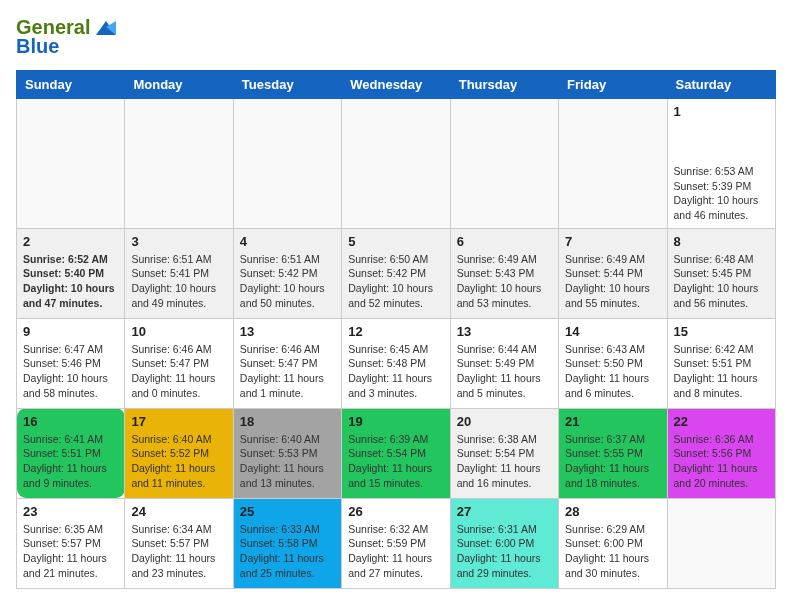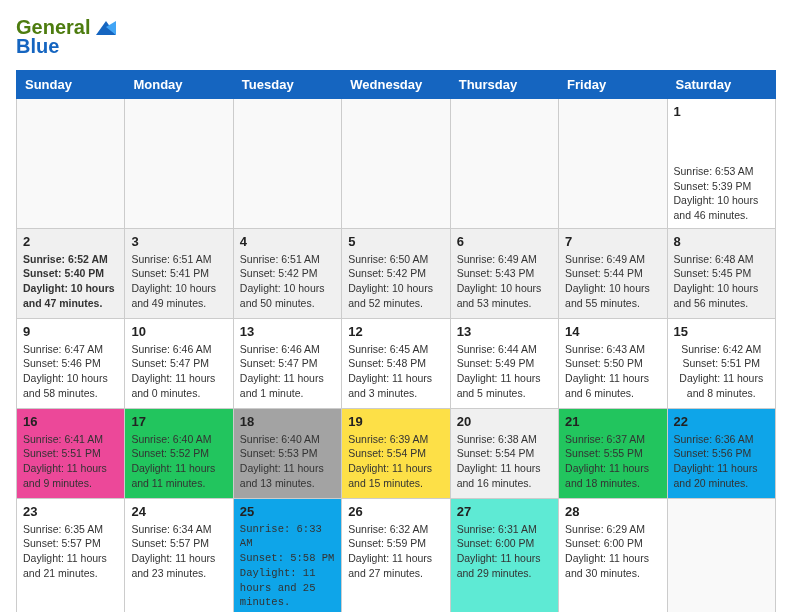--- a/index.html
+++ b/index.html
@@ -208,63 +208,63 @@
 Daylight: 11 hours and 5 minutes.</div>
         </td>
         <td style="background: rgb(255, 255, 255);">
           <div class="day-num">14</div>
           <div class="day-info" style="white-space: pre-line;">Sunrise: 6:43 AM
 Sunset: 5:50 PM
 Daylight: 11 hours and 6 minutes.</div>
         </td>
         <td style="background: rgb(255, 255, 255);">
           <div class="day-num">15</div>
-          <div class="day-info" style="white-space: pre-line; text-align: center;">Sunrise: 6:42 AM
+          <div class="day-info" style="white-space: pre-line;">Sunrise: 6:42 AM
 Sunset: 5:51 PM
 Daylight: 11 hours and 8 minutes.</div>
         </td>
       </tr>
       <tr>
-        <td style="background: #ec4899;">
+        <td style="background: #22c55e; border-radius: 9px;">
           <div class="day-num">16</div>
           <div class="day-info" style="white-space: pre-line;">Sunrise: 6:41 AM
 Sunset: 5:51 PM
 Daylight: 11 hours and 9 minutes.</div>
         </td>
-        <td style="background: #22c55e;">
+        <td style="background: #eab308;">
           <div class="day-num">17</div>
           <div class="day-info" style="white-space: pre-line;">Sunrise: 6:40 AM
 Sunset: 5:52 PM
 Daylight: 11 hours and 11 minutes.</div>
         </td>
         <td style="background: #a3a3a3;">
           <div class="day-num">18</div>
           <div class="day-info" style="white-space: pre-line;">Sunrise: 6:40 AM
 Sunset: 5:53 PM
 Daylight: 11 hours and 13 minutes.</div>
         </td>
-        <td style="background: #fde047;">
+        <td style="background: #22c55e;">
           <div class="day-num">19</div>
           <div class="day-info" style="white-space: pre-line;">Sunrise: 6:39 AM
 Sunset: 5:54 PM
 Daylight: 11 hours and 15 minutes.</div>
         </td>
         <td style="background: rgb(240, 240, 240);">
           <div class="day-num">20</div>
           <div class="day-info" style="white-space: pre-line;">Sunrise: 6:38 AM
 Sunset: 5:54 PM
 Daylight: 11 hours and 16 minutes.</div>
         </td>
         <td style="background: #22c55e;">
           <div class="day-num">21</div>
           <div class="day-info" style="white-space: pre-line;">Sunrise: 6:37 AM
 Sunset: 5:55 PM
 Daylight: 11 hours and 18 minutes.</div>
         </td>
-        <td style="background: #0ea5e9;">
+        <td style="background: #d946ef;">
           <div class="day-num">22</div>
           <div class="day-info" style="white-space: pre-line;">Sunrise: 6:36 AM
 Sunset: 5:56 PM
 Daylight: 11 hours and 20 minutes.</div>
         </td>
       </tr>
       <tr>
         <td style="background: rgb(255, 255, 255);">
           <div class="day-num">23</div>
           <div class="day-info" style="white-space: pre-line;">Sunrise: 6:35 AM
@@ -272,21 +272,21 @@
 Daylight: 11 hours and 21 minutes.</div>
         </td>
         <td style="background: rgb(255, 255, 255); margin-left: 44px;">
           <div class="day-num">24</div>
           <div class="day-info" style="white-space: pre-line;">Sunrise: 6:34 AM
 Sunset: 5:57 PM
 Daylight: 11 hours and 23 minutes.</div>
         </td>
         <td style="background: #0ea5e9;">
           <div class="day-num">25</div>
-          <div class="day-info" style="white-space: pre-line; font-family: Liberation Mono, monospace;">Sunrise: 6:33 AM
+          <div class="day-info" style="white-space: pre-line;">Sunrise: 6:33 AM
 Sunset: 5:58 PM
 Daylight: 11 hours and 25 minutes.</div>
         </td>
         <td style="background: rgb(255, 255, 255);">
           <div class="day-num">26</div>
           <div class="day-info" style="white-space: pre-line;">Sunrise: 6:32 AM
 Sunset: 5:59 PM
 Daylight: 11 hours and 27 minutes.</div>
         </td>
         <td style="background: #5eead4;">

